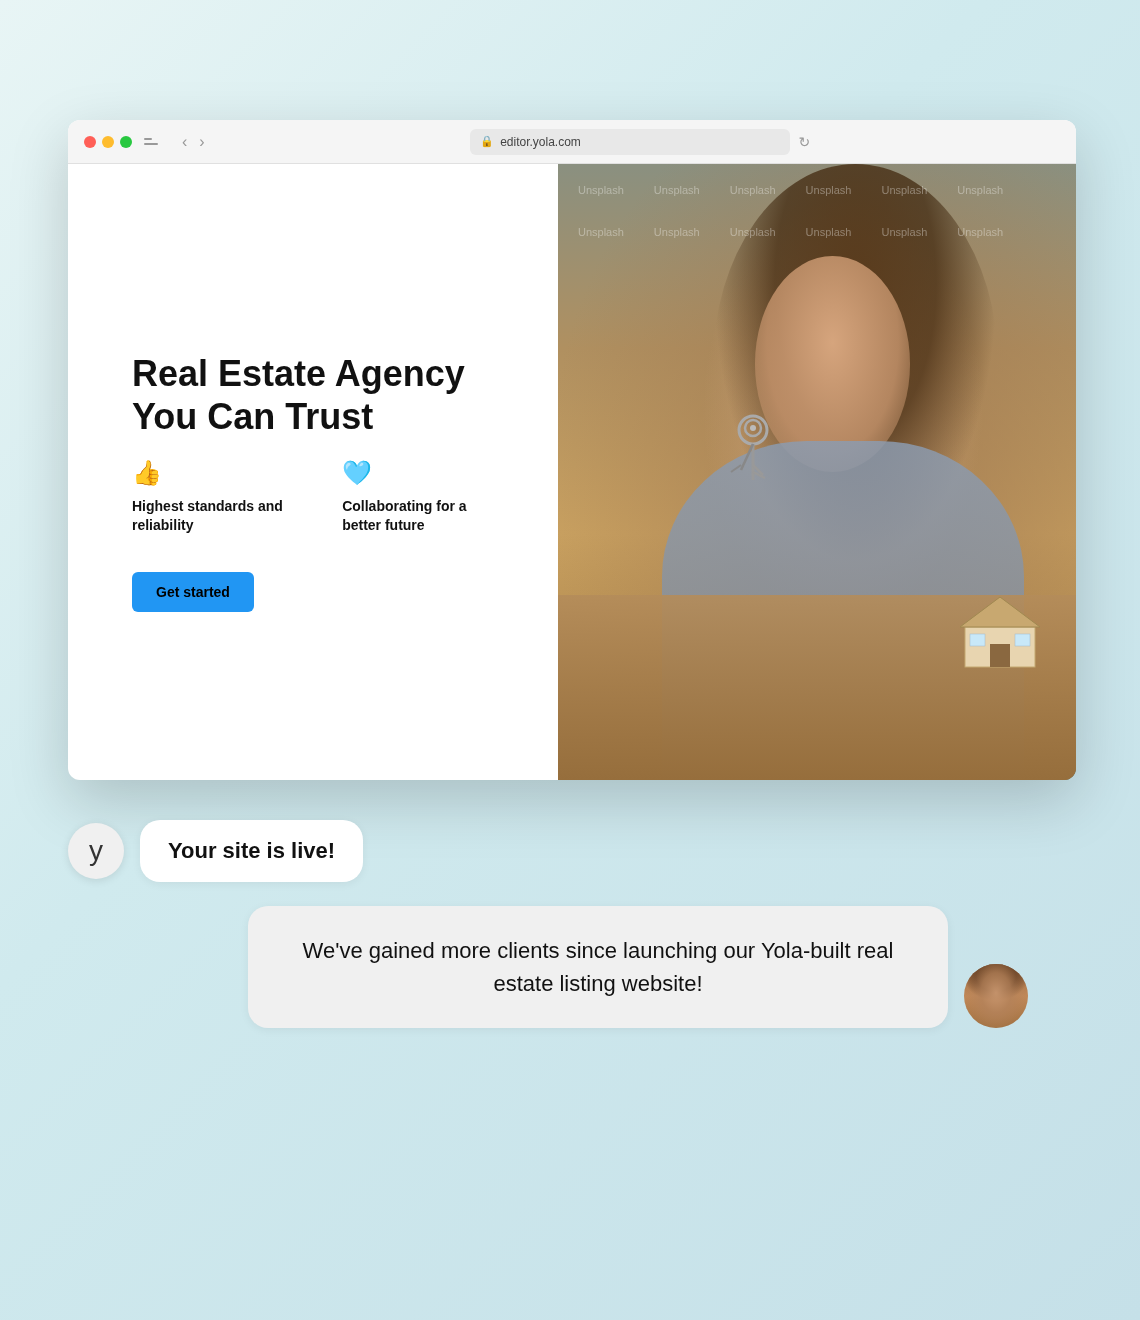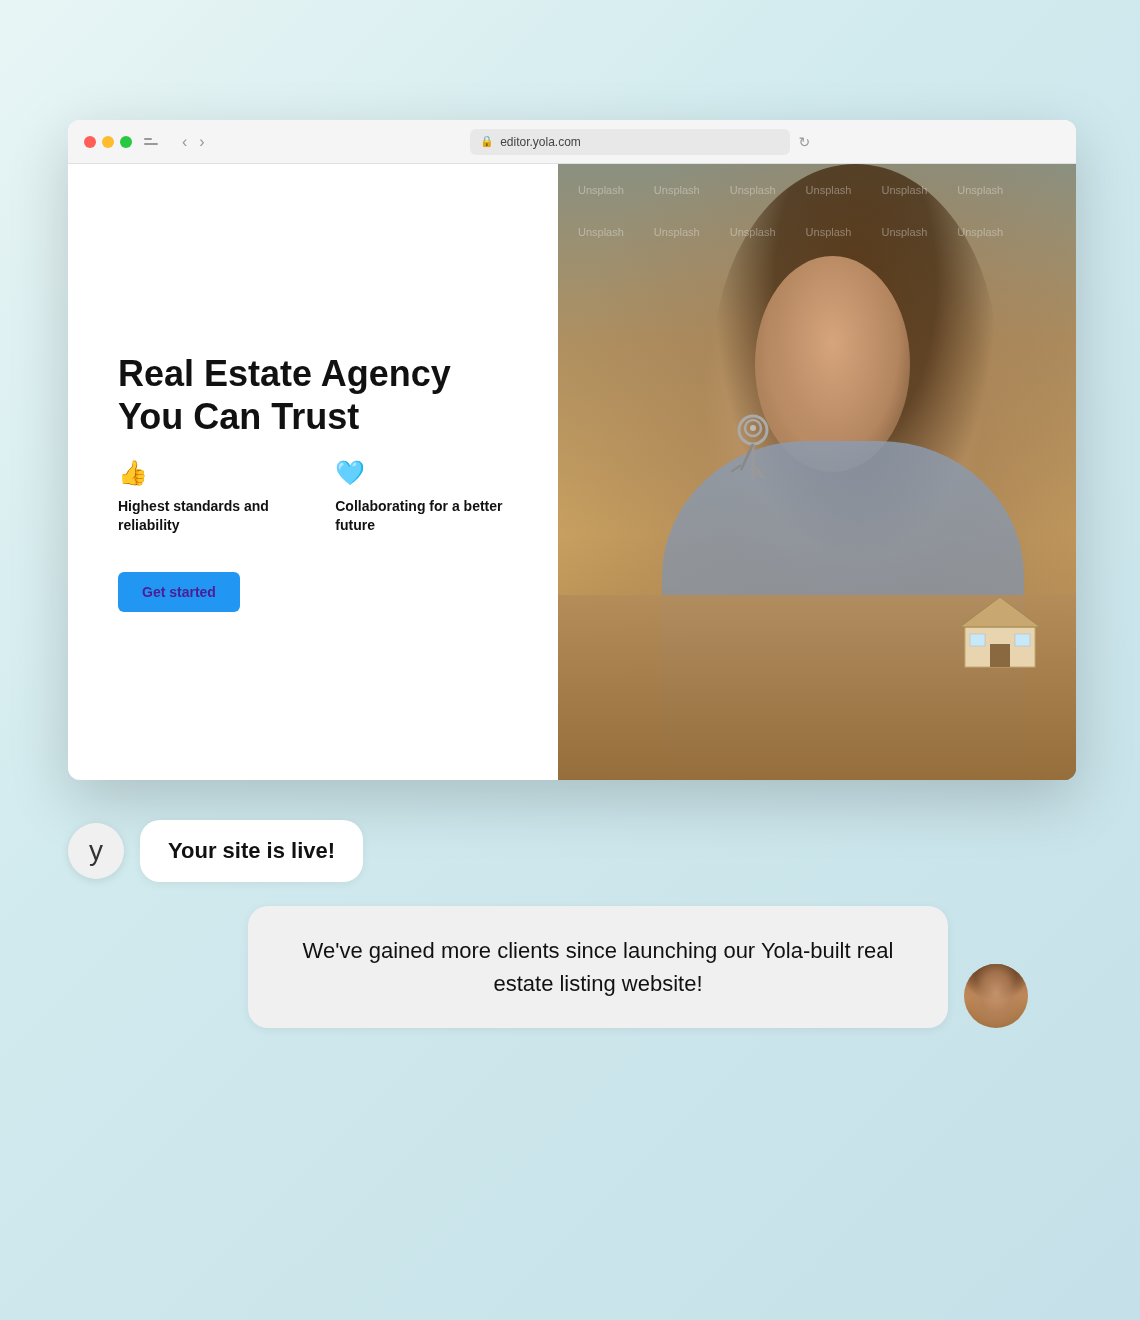--- a/index.html
+++ b/index.html
@@ -123,21 +123,21 @@
     }
 
     
     .website-content {
       display: flex;
       height: calc(100% - 44px);
     }
 
     .website-left {
       flex: 0 0 490px;
-      padding: 60px 50px 40px 50px;
+      padding: 60px 50px 40px 64px;
       display: flex;
       flex-direction: column;
       justify-content: center;
     }
 
     .website-right {
       flex: 1;
       position: relative;
       overflow: hidden;
       background: #0369a1;
@@ -276,21 +276,21 @@
     .feature-label {
       font-size: 14px;
       font-weight: 700;
       color: #111;
       line-height: 1.4;
     }
 
     .cta-button {
       display: inline-block;
       background: #2196f3;
-      color: #4c1d95;
+      color: #000000;
       border: none;
       border-radius: 6px;
       padding: 12px 24px;
       font-size: 14px;
       font-weight: 600;
       cursor: pointer;
       text-align: center;
       width: fit-content;
     }
 

